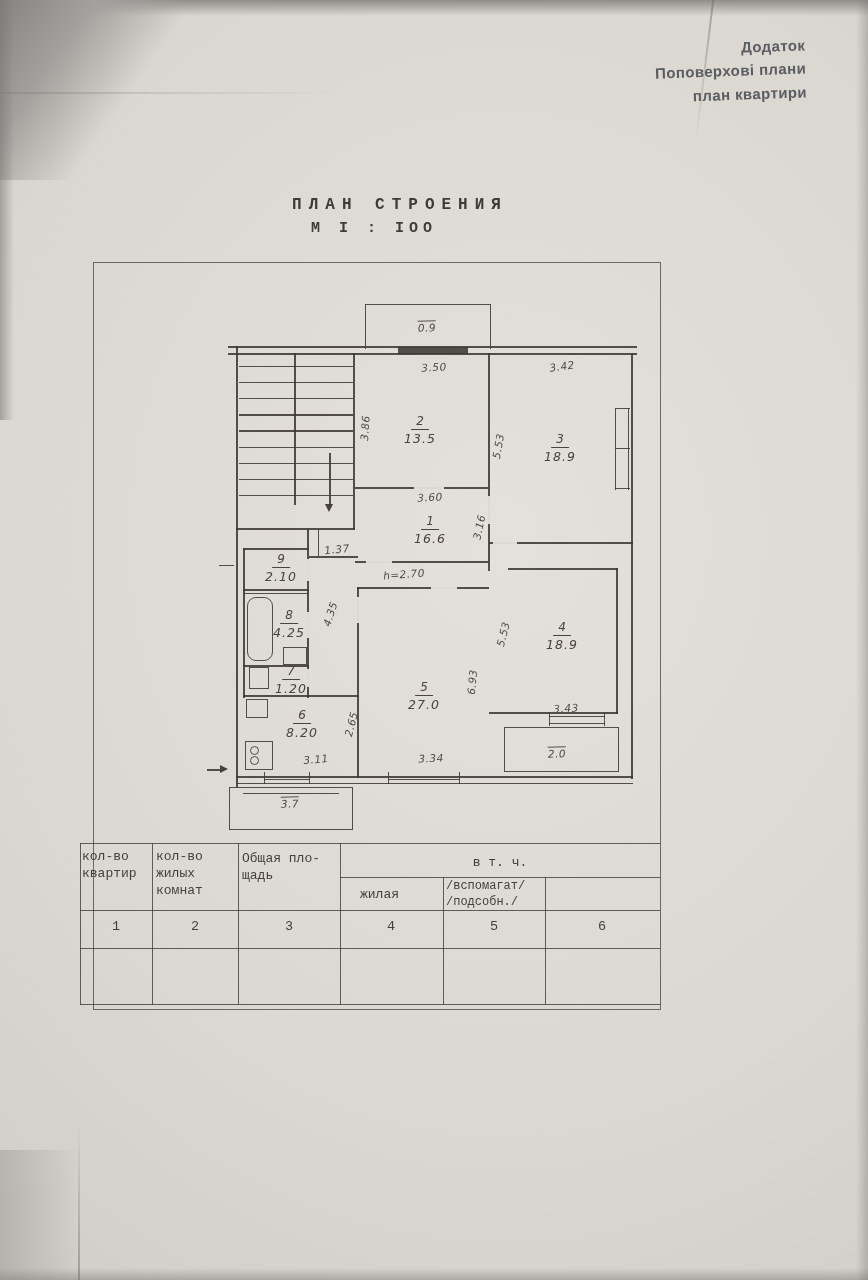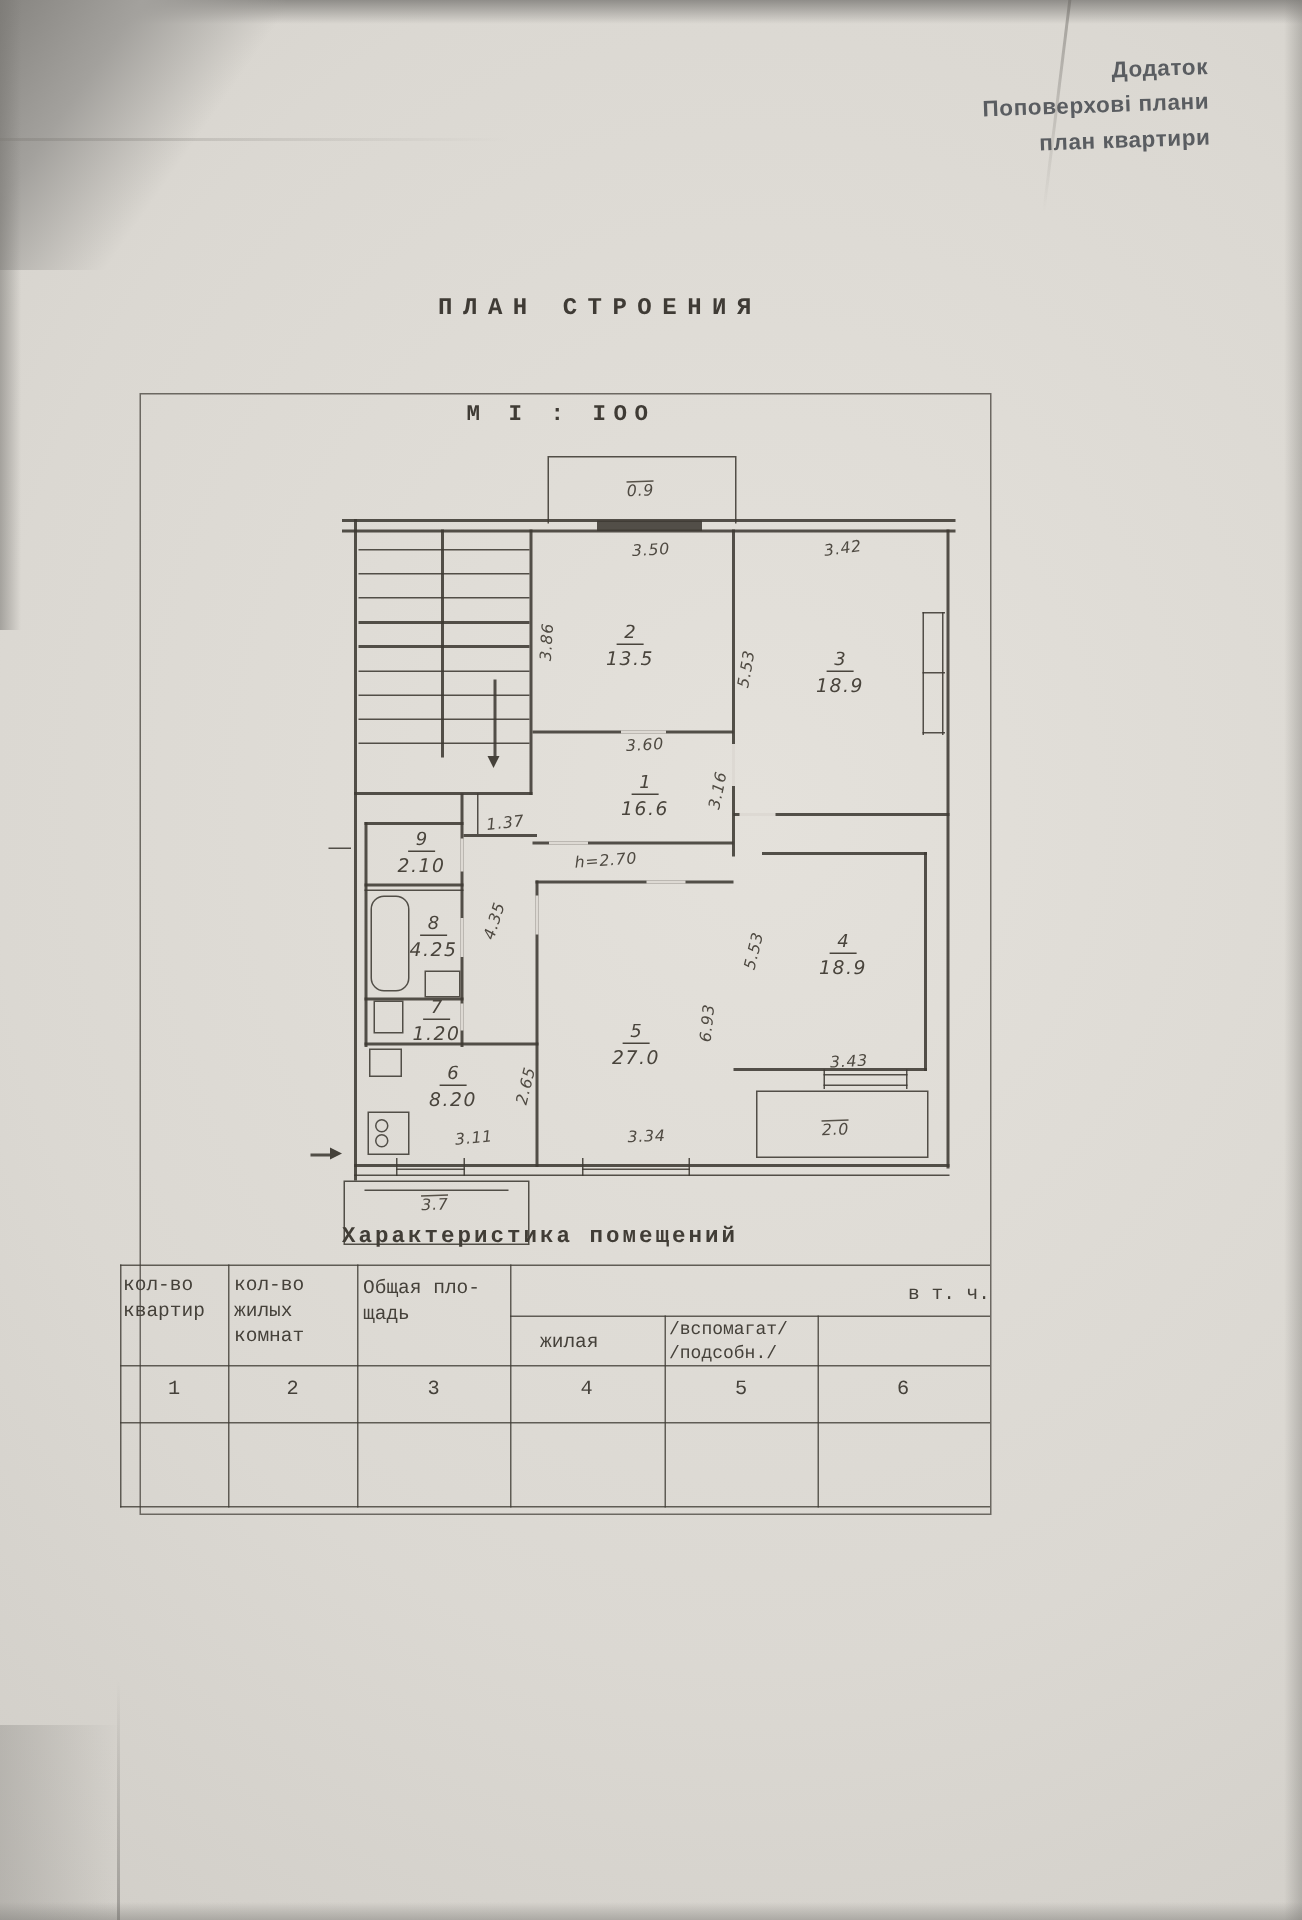--- a/index.html
+++ b/index.html
@@ -26,21 +26,21 @@
   .sh-bl{left:0;top:1150px;width:80px;height:130px;background:linear-gradient(90deg,rgba(130,128,124,.35),rgba(130,128,124,0));}
 
   
   .corner-note{position:absolute;right:62px;top:36px;text-align:right;transform:rotate(-2deg);
     font-weight:bold;font-size:15px;line-height:1.55;color:#5a5d61;letter-spacing:.4px;white-space:pre-line;}
 
   
   .title1{position:absolute;left:240px;top:196px;width:320px;text-align:center;
     font-family:"Liberation Mono",monospace;font-weight:bold;font-size:16px;letter-spacing:7px;color:#3f3b35;}
   .title2{position:absolute;left:214px;top:220px;width:320px;text-align:center;
-    font-family:"Liberation Mono",monospace;font-weight:bold;font-size:15px;letter-spacing:5px;color:#3f3b35;margin-top:48px;}
+    font-family:"Liberation Mono",monospace;font-weight:bold;font-size:15px;letter-spacing:5px;color:#3f3b35;}
 
   
   .w{position:absolute;background:var(--ink);}
   .gap{position:absolute;background:var(--paper);}
   .rect{position:absolute;border:1.5px solid var(--ink);}
   .rect.nb{border-bottom:none;}
   .tub{border-radius:9px;}
   .outer{position:absolute;left:93px;top:262px;width:566px;height:746px;border:1.2px solid rgba(70,66,59,.75);}
   .arrow-down{position:absolute;left:325px;top:504px;width:0;height:0;
     border-left:4px solid transparent;border-right:4px solid transparent;border-top:8px solid var(--ink2);}
@@ -191,41 +191,40 @@
       <i class="w" style="left: 239px; top: 382.1px; width: 114px; height: 1.3px;"></i>
       <i class="w" style="left: 239px; top: 398.2px; width: 114px; height: 1.3px;"></i>
       <i class="w" style="left: 239px; top: 414.3px; width: 114px; height: 1.3px;"></i>
       <i class="w" style="left: 239px; top: 430.4px; width: 114px; height: 1.3px;"></i>
       <i class="w" style="left: 239px; top: 446.5px; width: 114px; height: 1.3px;"></i>
       <i class="w" style="left: 239px; top: 462.6px; width: 114px; height: 1.3px;"></i>
       <i class="w" style="left: 239px; top: 478.7px; width: 114px; height: 1.3px;"></i>
       <i class="w" style="left: 239px; top: 494.8px; width: 114px; height: 1.3px;"></i>
     </div>
 
-  <div class="caption">Характеристика  помещений</div>
   <div id="table">
     <i class="tline" style="left:80px;top:843px;width:1.2px;height:162px"></i>
     <i class="tline" style="left:152px;top:843px;width:1.2px;height:162px"></i>
     <i class="tline" style="left:238px;top:843px;width:1.2px;height:162px"></i>
     <i class="tline" style="left:340px;top:843px;width:1.2px;height:162px"></i>
     <i class="tline" style="left:443px;top:877px;width:1.2px;height:128px"></i>
     <i class="tline" style="left:545px;top:877px;width:1.2px;height:128px"></i>
     <i class="tline" style="left:80px;top:843px;width:580px;height:1.3px"></i>
     <i class="tline" style="left:340px;top:877px;width:320px;height:1.2px"></i>
     <i class="tline" style="left:80px;top:910px;width:580px;height:1.3px"></i>
     <i class="tline" style="left:80px;top:948px;width:580px;height:1.3px"></i>
     <i class="tline" style="left:80px;top:1004px;width:580px;height:1.4px"></i>
     <div class="tt" style="left:82px;top:849px;width:68px">кол-во
 квартир</div>
     <div class="tt" style="left:156px;top:849px;width:82px">кол-во
 жилых
 комнат</div>
     <div class="tt" style="left:242px;top:851px;width:96px">Общая пло-
   щадь</div>
-    <div class="tt" style="left:340px;top:855px;width:320px;text-align:right">в  т.  ч.</div>
+    <div class="tt" style="left:340px;top:855px;width:320px;text-align:center">в  т.  ч.</div>
     <div class="tt" style="left:360px;top:887px">жилая</div>
     <div class="tt" style="left:446px;top:879px;font-size:12px">/вспомагат/
 /подсобн./</div>
   <span class="tnum" style="left: 116px;">1</span>
       <span class="tnum" style="left: 195px;">2</span>
       <span class="tnum" style="left: 289px;">3</span>
       <span class="tnum" style="left: 391px;">4</span>
       <span class="tnum" style="left: 494px;">5</span>
       <span class="tnum" style="left: 602px;">6</span>
     </div>

